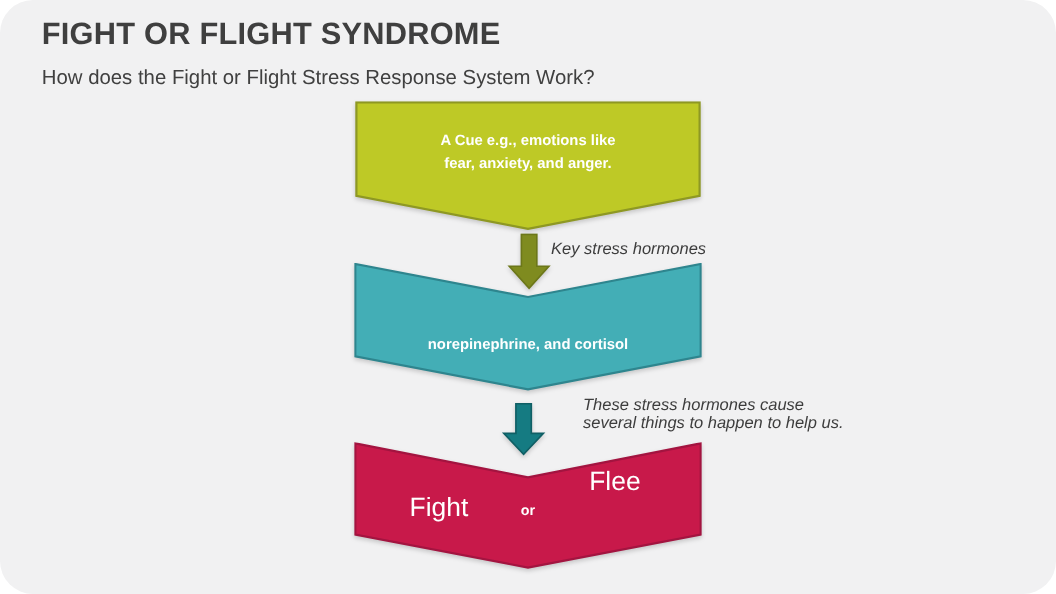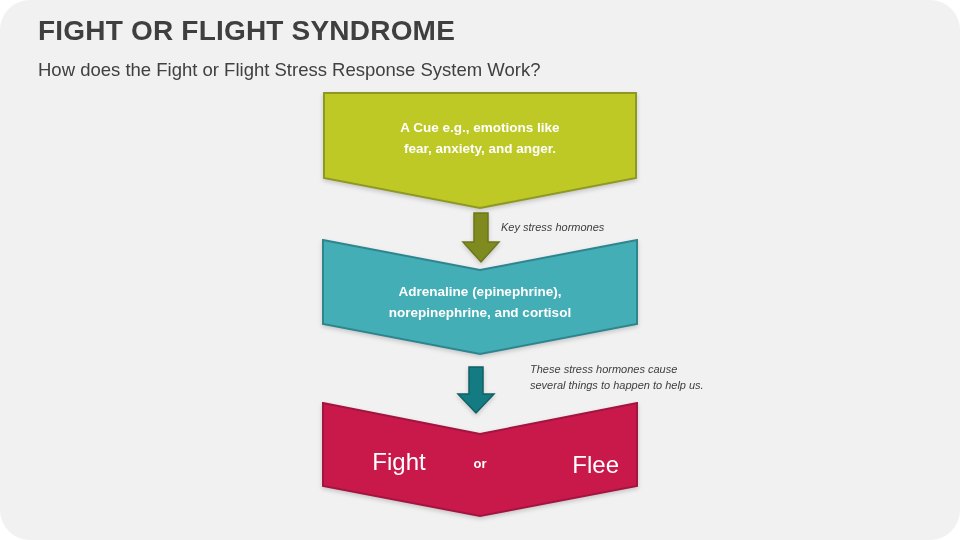--- a/index.html
+++ b/index.html
@@ -41,21 +41,21 @@
     width: 316px;
     text-align: center;
     color: #ffffff;
     font-weight: 700;
     font-size: 13.5px;
     line-height: 21px;
   }
   .annot {
     position: absolute;
     font-style: italic;
-    font-size: 11px;
+    font-size: 15px;
     line-height: 16px;
     color: #3d3d3d;
   }
   .big-word {
     position: absolute;
     width: 120px;
     text-align: center;
     color: #ffffff;
     font-weight: 400;
     font-size: 24px;
@@ -87,32 +87,32 @@
 
   <svg class="shape" style="left:460px; top:212px;" width="42" height="52" viewBox="0 0 42 52">
     <polygon class="arrow-stroke-1" points="14,1 28,1 28,30 39,30 21,50 3,30 14,30" fill="#7f8b1f"></polygon>
   </svg>
   <div class="annot" style="left:501px; top:219px;">Key stress hormones</div>
 
   <svg class="shape" style="left:322px; top:239px;" width="316" height="117" viewBox="0 0 316 117">
     <polygon class="chev-stroke-2" points="1,1 158,31 315,1 315,85 158,115 1,85" fill="#43aeb6"></polygon>
   </svg>
   <div class="chev-text" style="top:281px;">
-    <span>Adrenaline (epinephrine),</span><br>
+    <br>
     <span>norepinephrine, and cortisol</span>
   </div>
 
   <svg class="shape" style="left:455px; top:366px;" width="42" height="49" viewBox="0 0 42 49">
     <polygon class="arrow-stroke-2" points="14,1 28,1 28,28 39,28 21,47 3,28 14,28" fill="#157b82"></polygon>
   </svg>
   <div class="annot" style="left:501px; top:361px;margin-left:29px;">
     <span>These stress hormones cause</span><br>
     <span>several things to happen to help us.</span>
   </div>
 
   <svg class="shape" style="left:322px; top:402px;" width="316" height="116" viewBox="0 0 316 116">
     <polygon class="chev-stroke-3" points="1,1 158,32 315,1 315,84 158,114 1,84" fill="#c8194a"></polygon>
   </svg>
   <div class="big-word" style="left:339px; top:448px;">Fight</div>
   <div class="small-word" style="left:455px; top:456px;">or</div>
-  <div class="big-word" style="left:499px; top:451px;text-align:right;">Flee</div>
+  <div class="big-word" style="left:499px; top:424px;">Flee</div>
 
 </div>
 
 </body></html>

